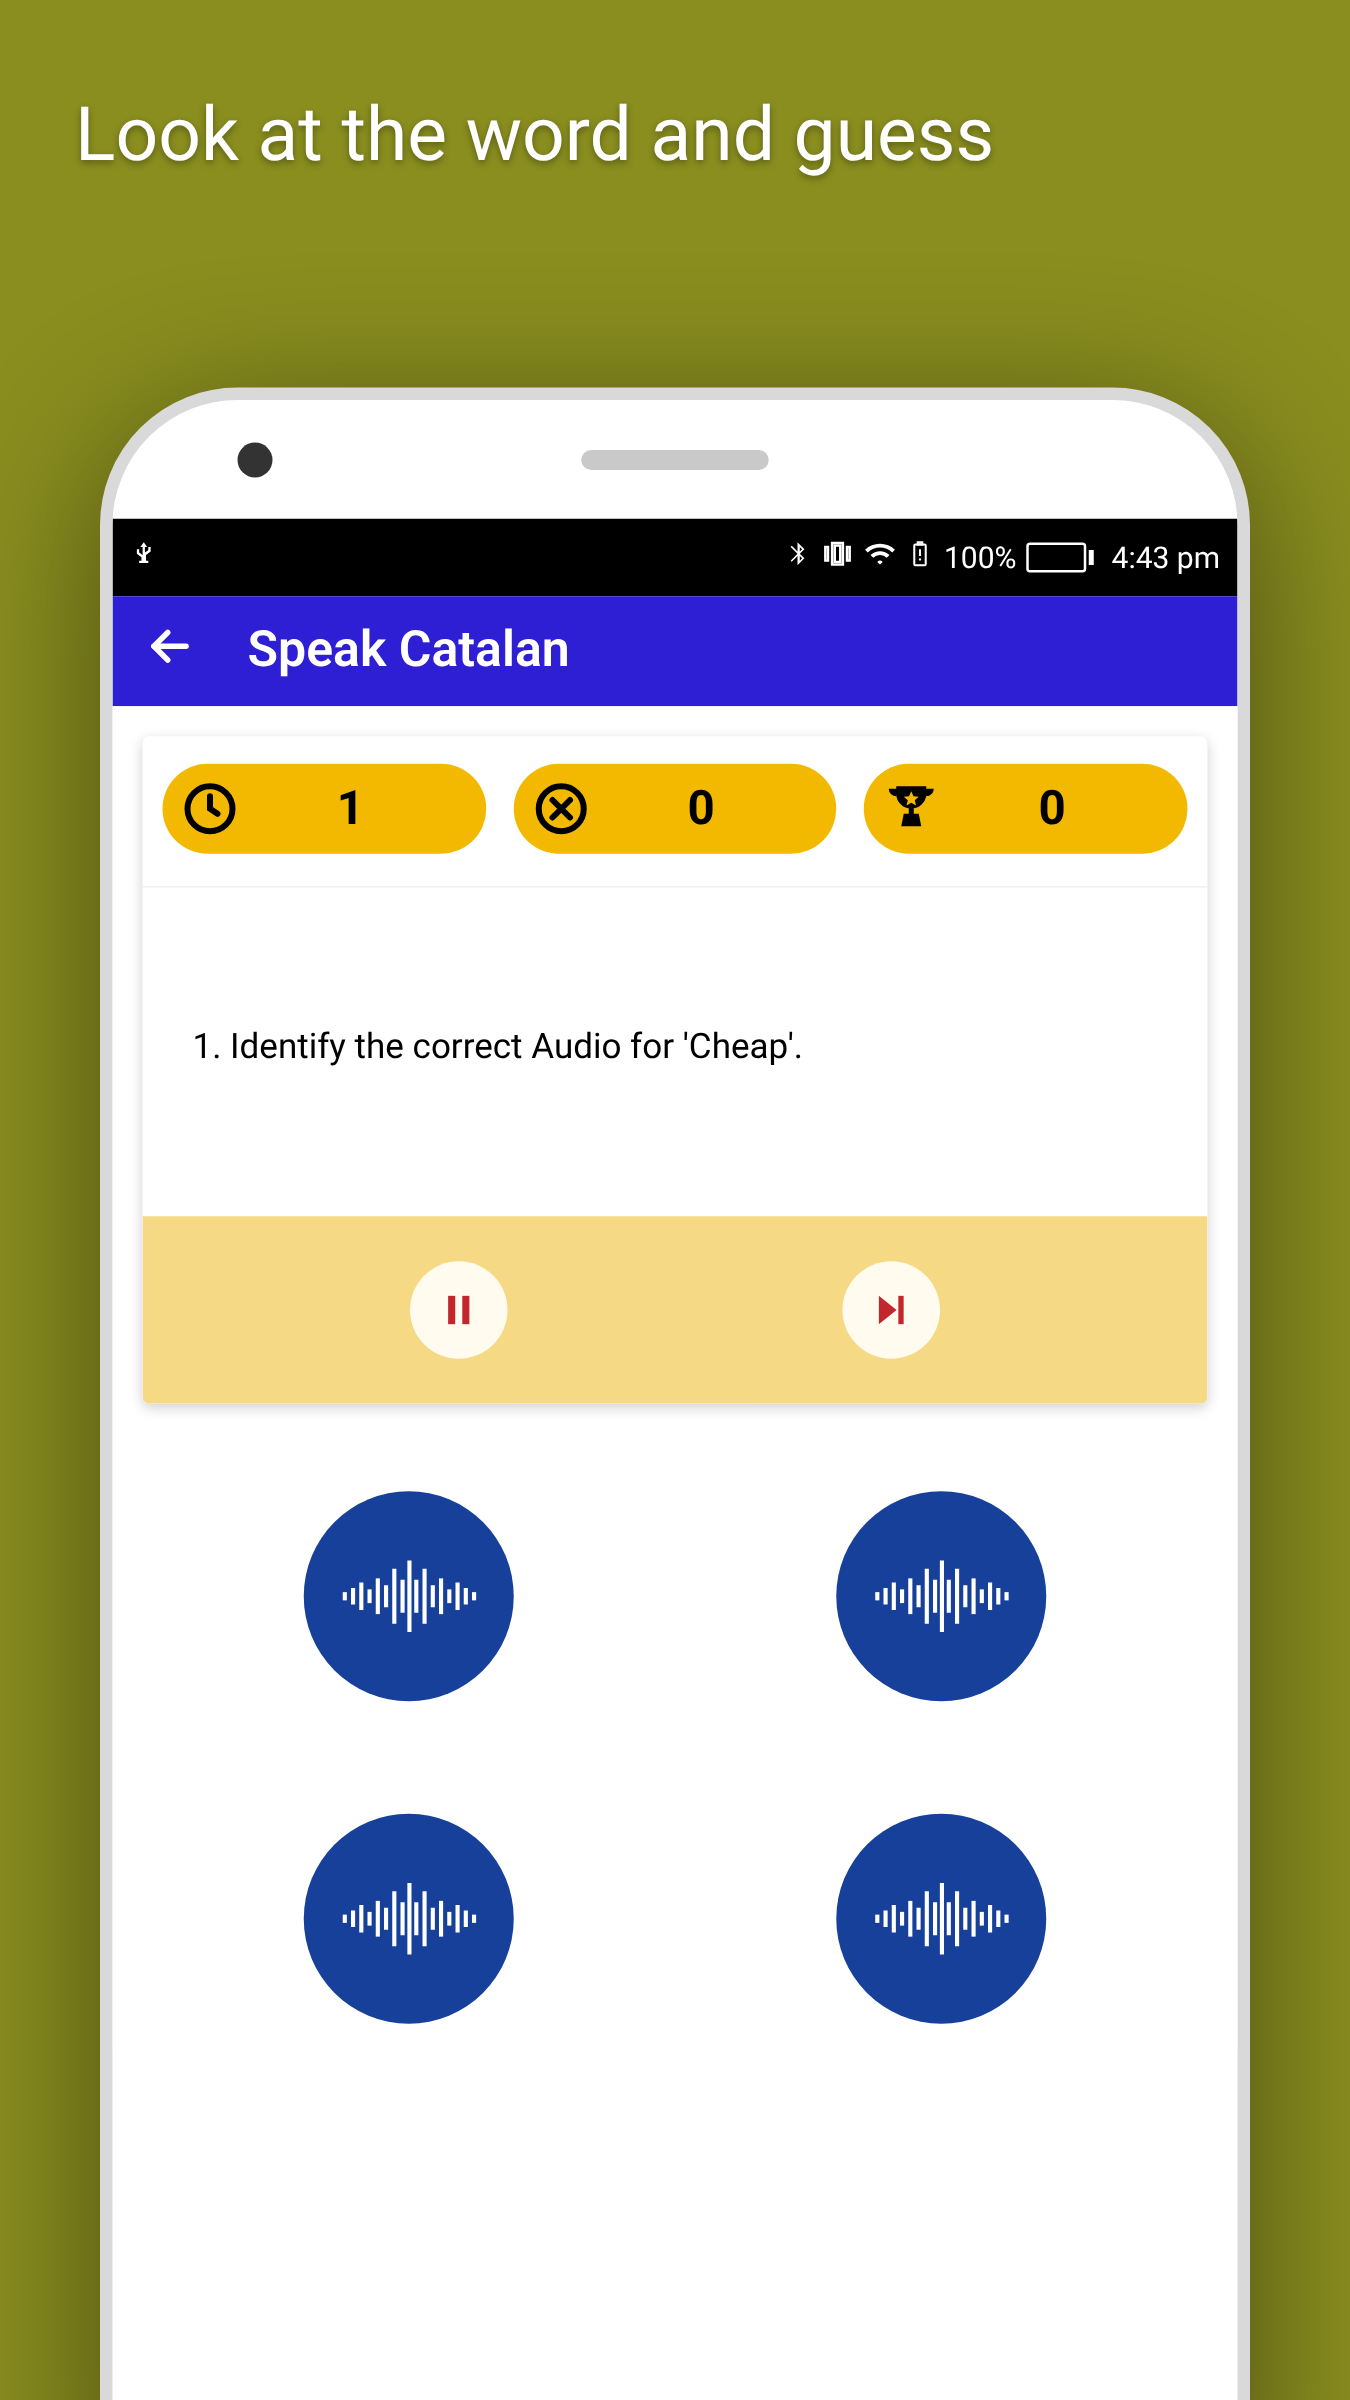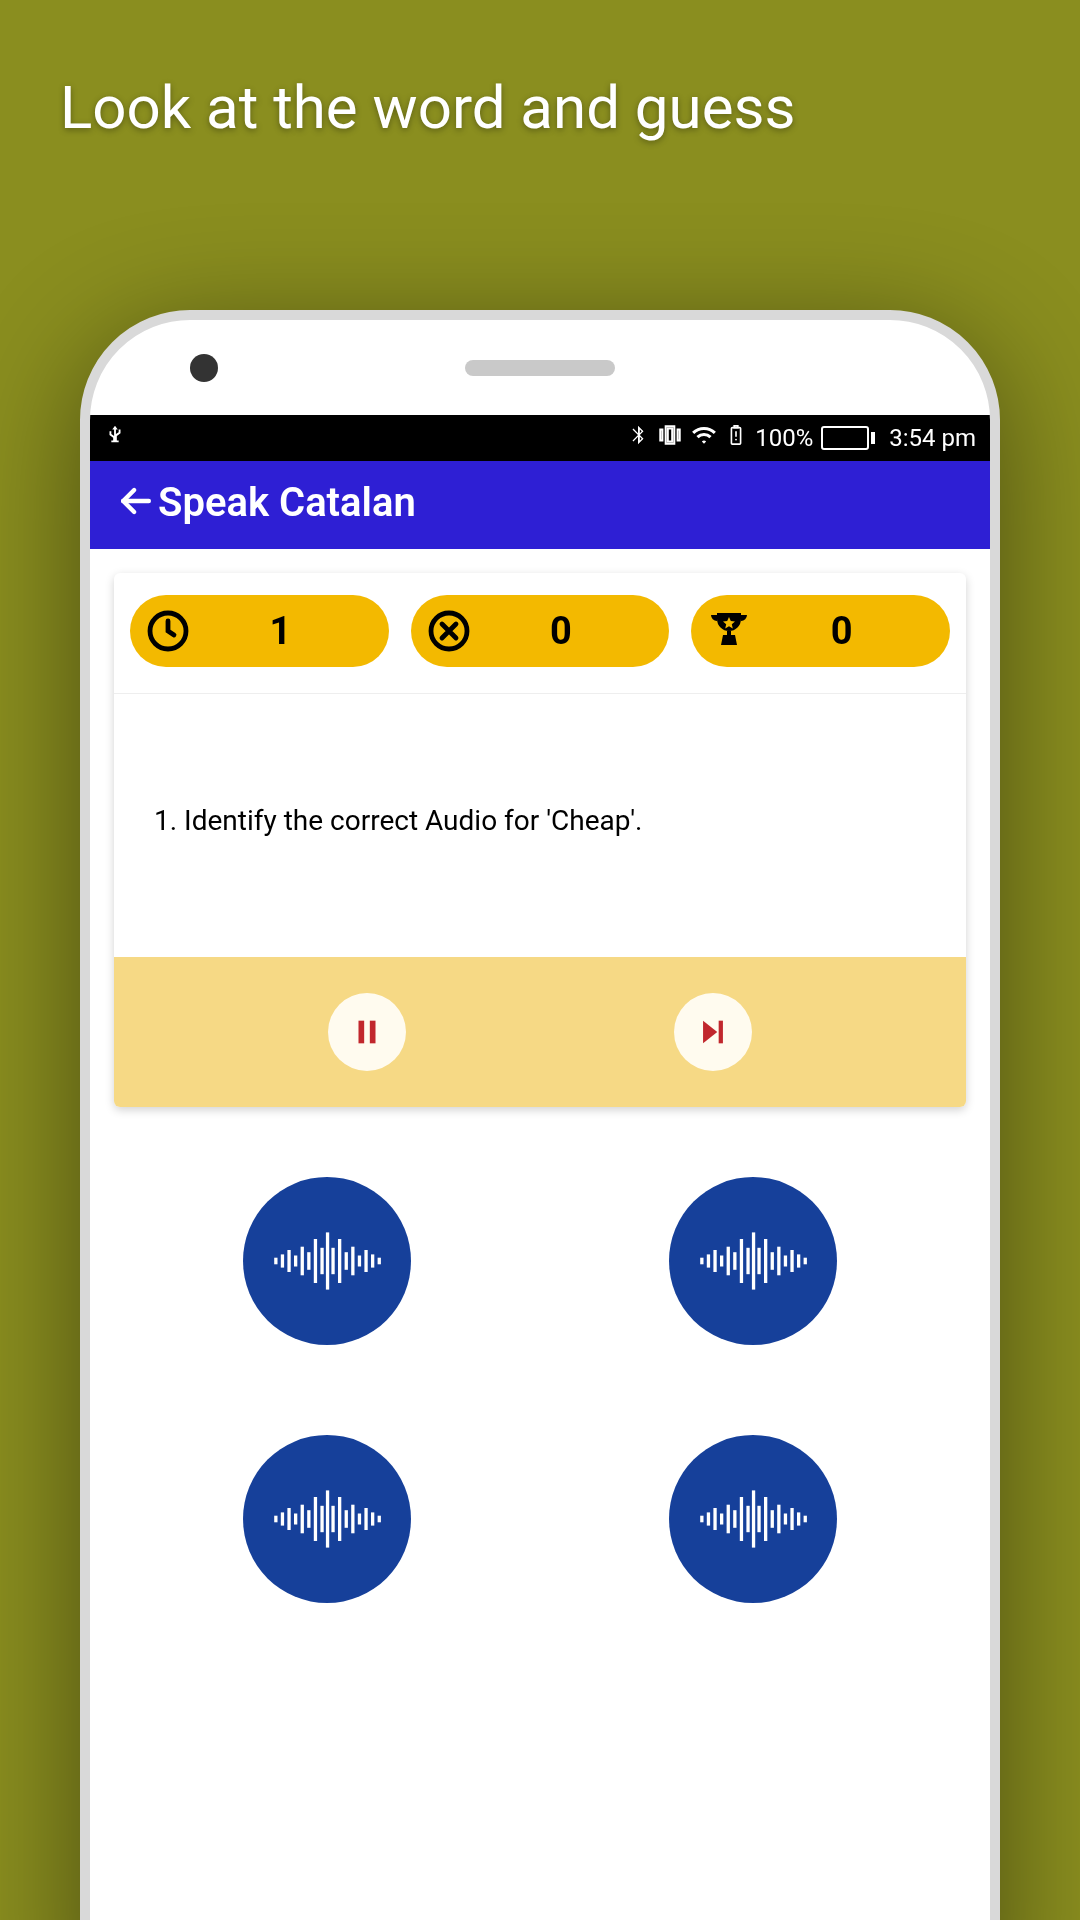--- a/index.html
+++ b/index.html
@@ -48,21 +48,21 @@
     position: absolute;
     left: 100px;
     width: 28px; height: 28px;
     background: #333; border-radius: 50%;
   }
   .phone-speaker {
     width: 150px; height: 16px;
     background: #c9c9c9; border-radius: 10px;
   }
   .status-bar {
-    height: 46px;
+    height: 62px;
     background: #000;
     color: #fff;
     display: flex;
     align-items: center;
     padding: 0 14px;
     font-size: 24px;
   }
   .status-left { flex: 0 0 auto; }
   .status-right { margin-left: auto; display: flex; align-items: center; gap: 8px; }
   .battery {
@@ -71,21 +71,23 @@
   .battery-body {
     width: 48px; height: 24px; border: 2px solid #fff; border-radius: 3px;
     padding: 2px; position: relative;
   }
   .battery-fill { background: #3ad000; width: 100%; height: 100%; }
   .battery-tip { width: 4px; height: 12px; background: #fff; margin-left: 2px; }
   .app-bar {
     background: #2e1fd4;
     color: #fff;
     display: flex;
+    align-items: center;
     padding: 18px 24px 22px;
+    gap: 40px;
   }
   .back-arrow svg { width: 44px; height: 44px; }
   .app-titles { display: flex; flex-direction: column; }
   .app-title { font-size: 40px; font-weight: 600; }
   .app-subtitle { font-size: 28px; margin-top: 4px; font-weight: 400; }
   .content {
     padding: 24px;
     background: #fff;
   }
   .card {
@@ -194,21 +196,21 @@
               <rect x="10" y="2" width="4" height="2"></rect>
               <line x1="12" y1="8" x2="12" y2="14"></line>
               <circle cx="12" cy="17" r="1" fill="#fff" stroke="none"></circle>
             </svg>
         </span>
         <span>100%</span>
         <span class="battery">
           <span class="battery-body"><span class="battery-fill"></span></span>
           <span class="battery-tip"></span>
         </span>
-        <span style="margin-left:6px">3:54 pm</span>
+        <span style="margin-left:6px">4:43 pm</span>
       </div>
     </div>
 
     <div class="app-bar">
       <span class="back-arrow">
         <svg viewBox="0 0 24 24" fill="none" stroke="#fff" stroke-width="2.4" stroke-linecap="round" stroke-linejoin="round">
             <path d="M19 12H5"></path>
             <path d="M11 18l-6-6 6-6"></path>
           </svg>
       </span>

